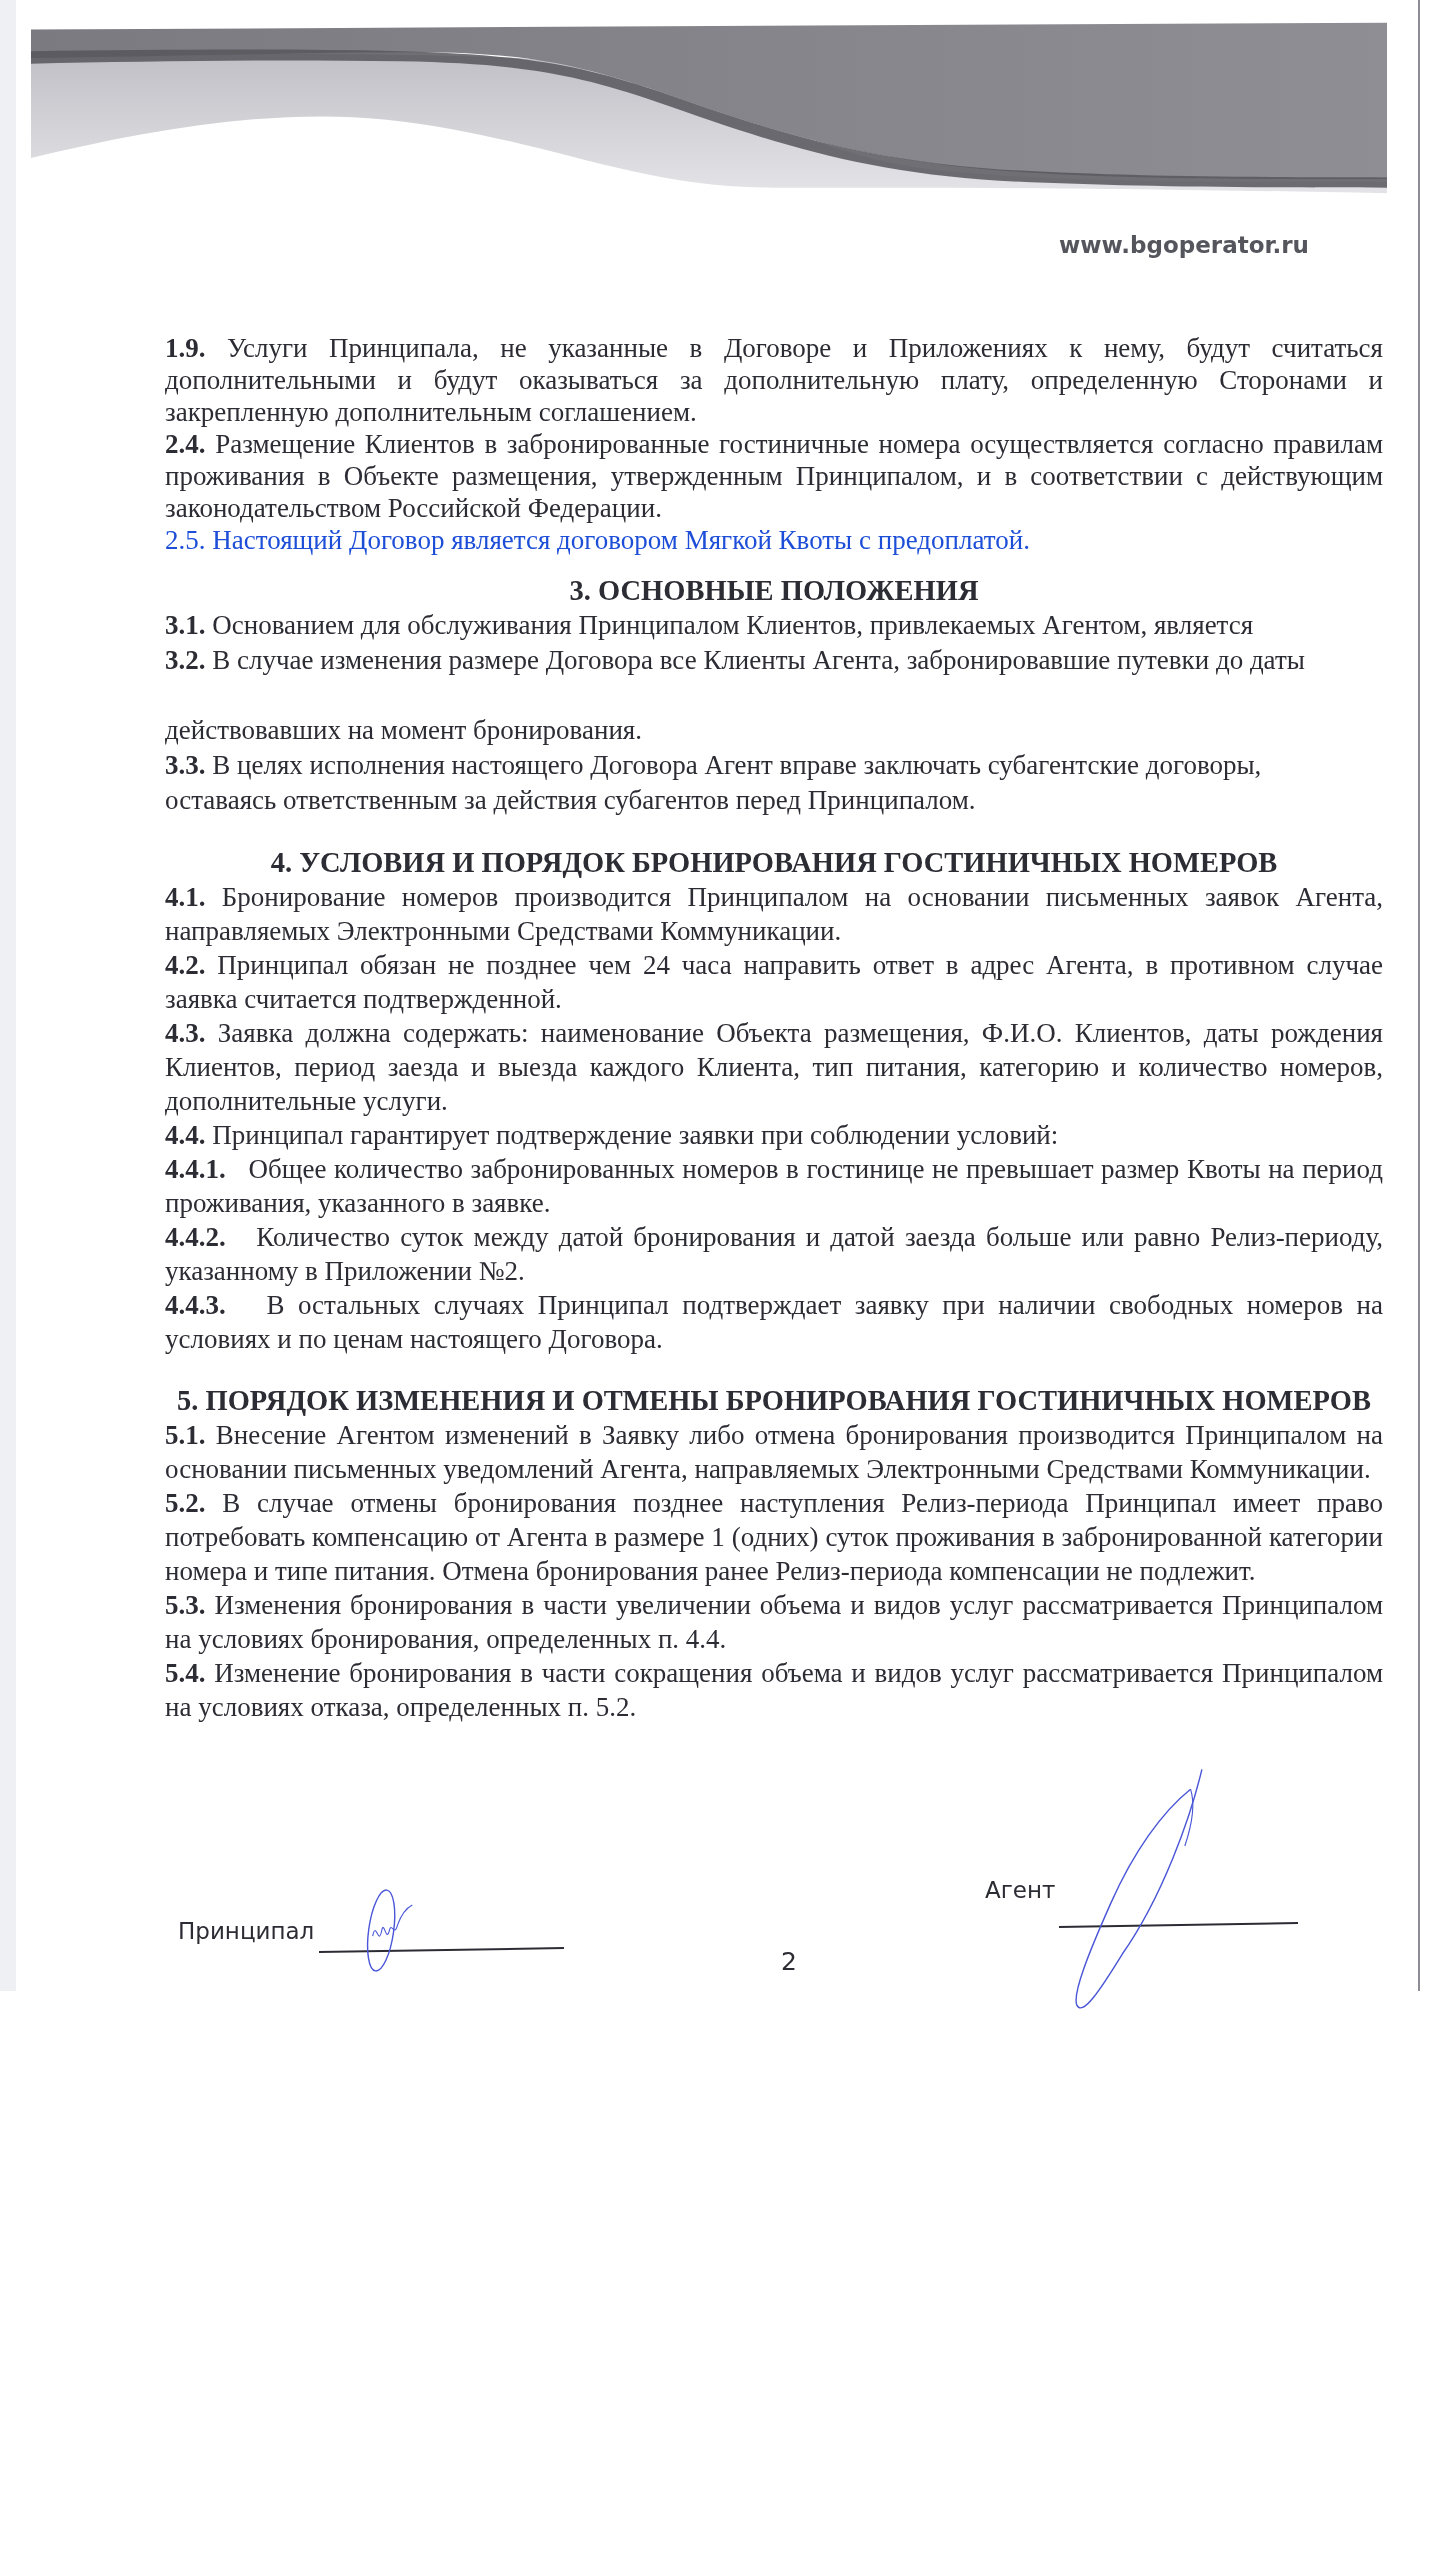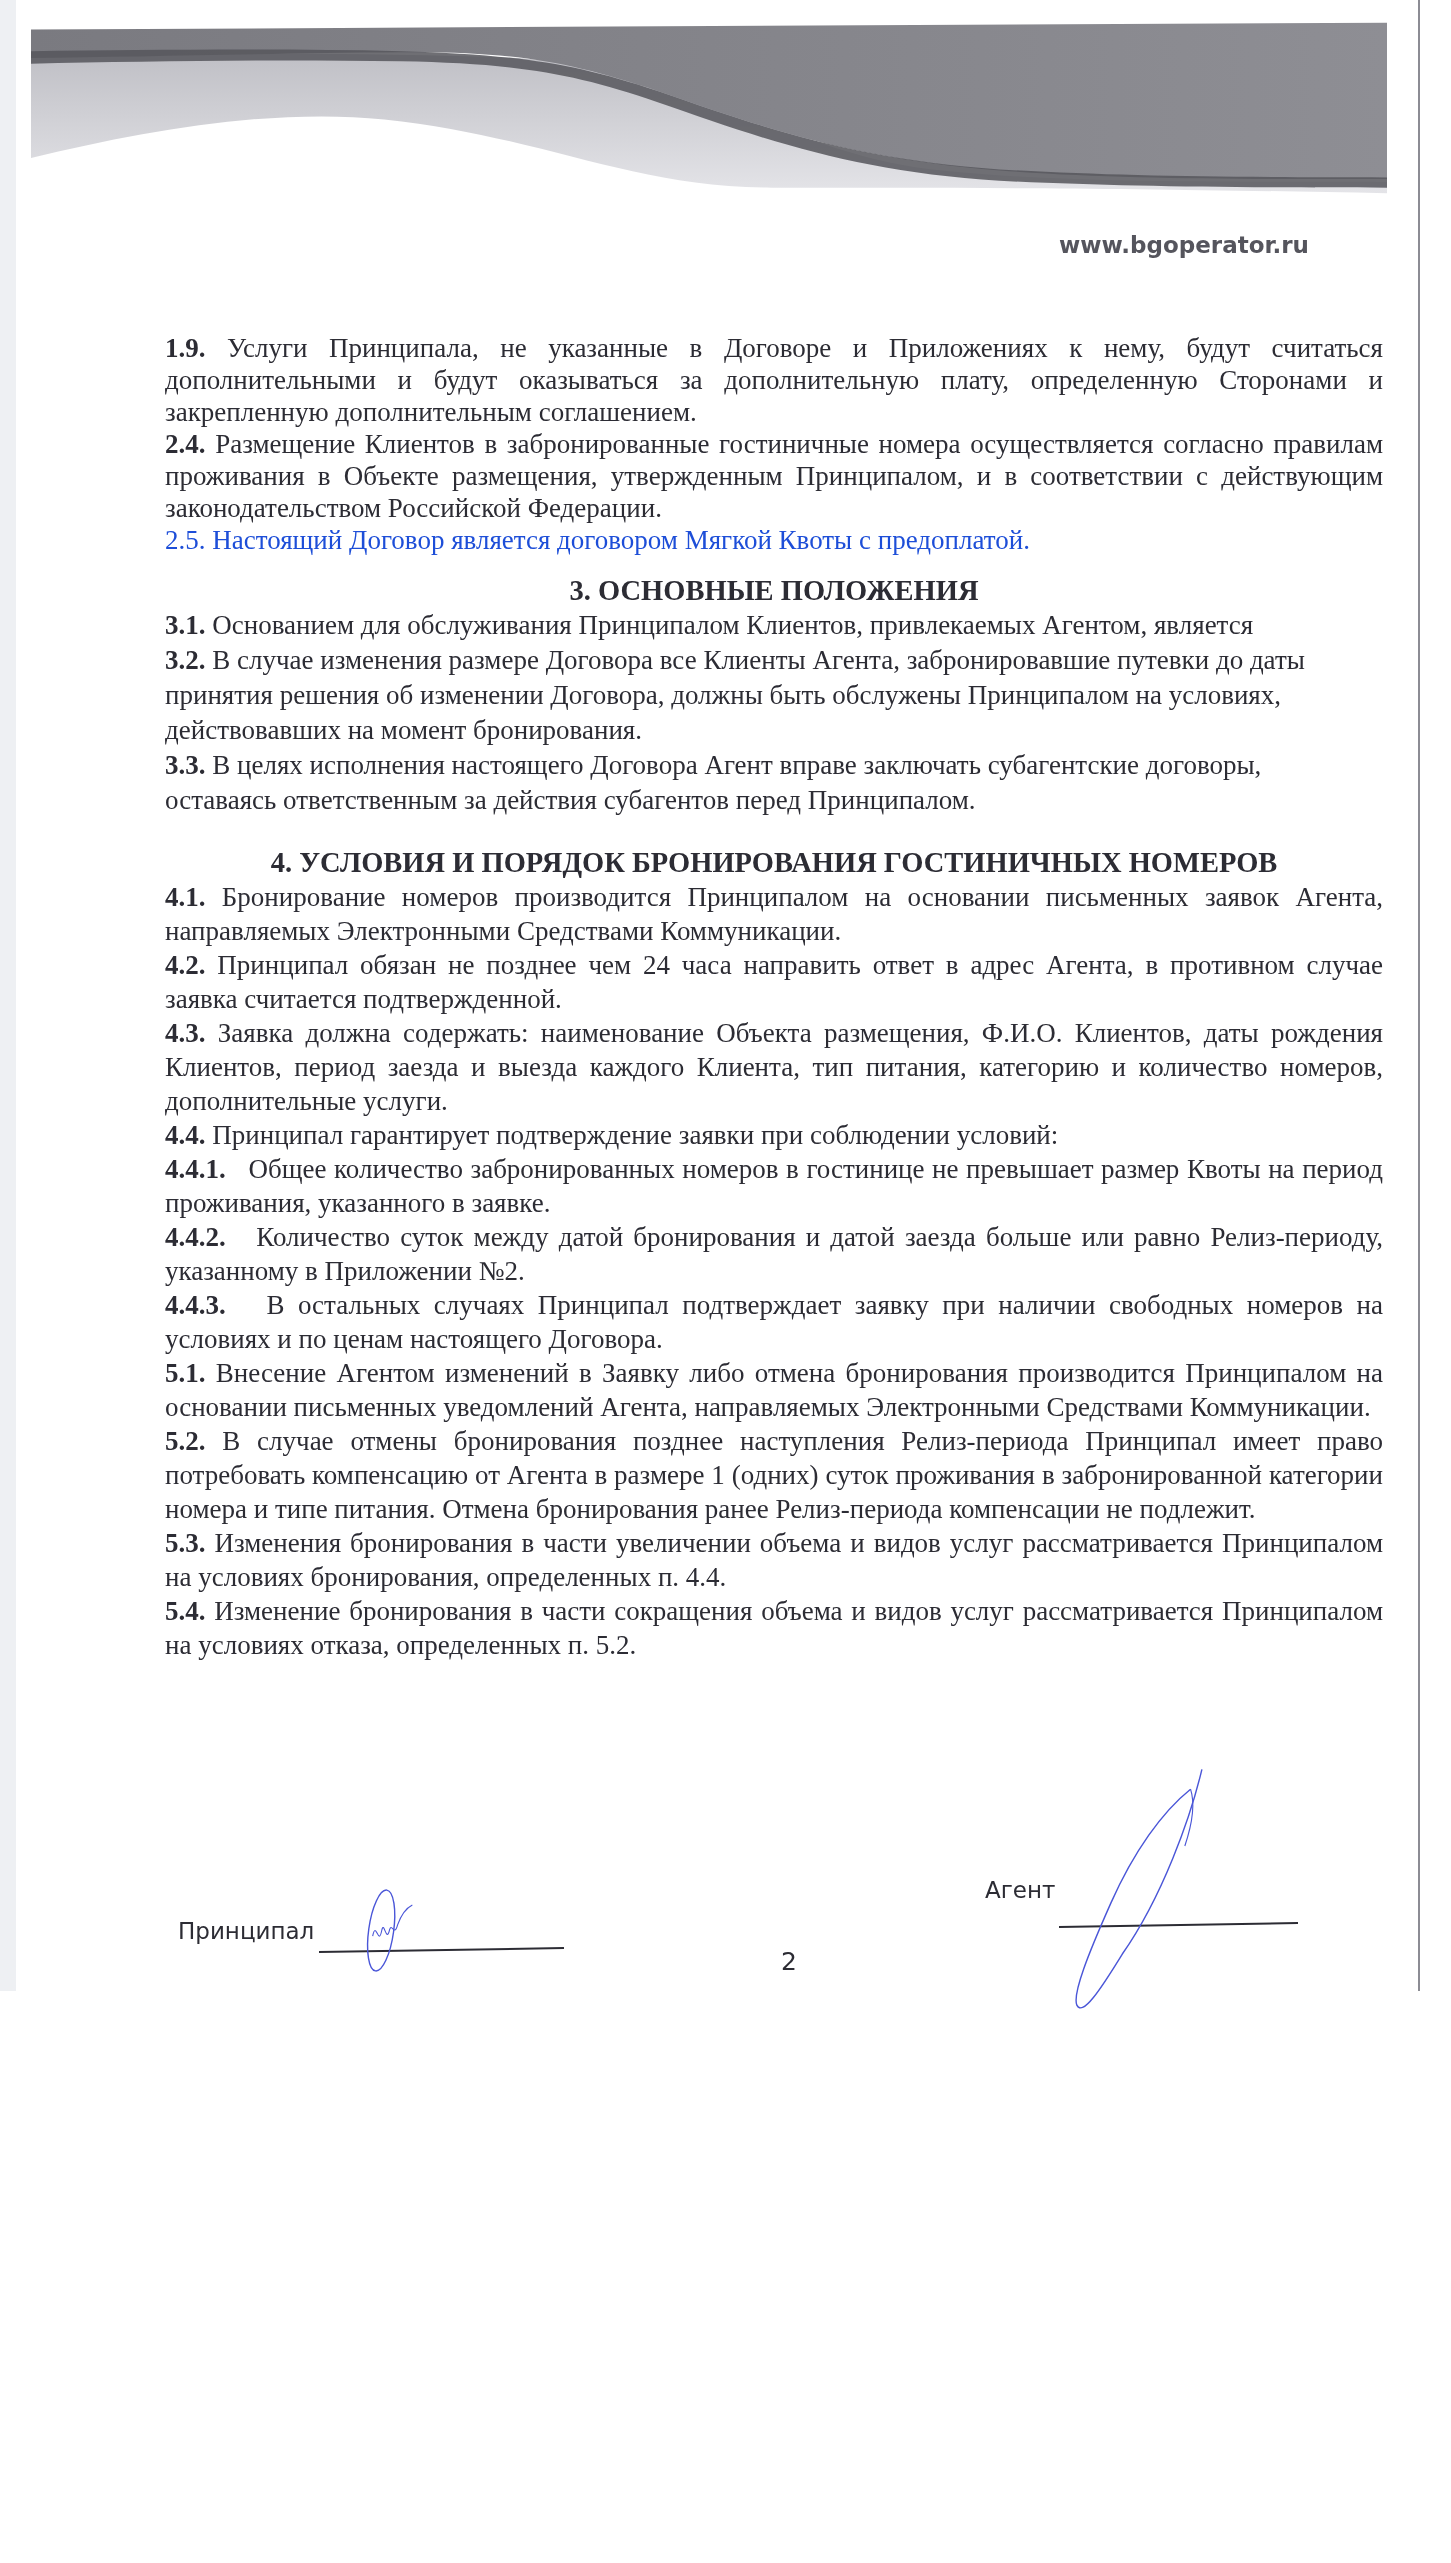--- a/index.html
+++ b/index.html
@@ -65,36 +65,37 @@
   <div class="content">
     <div class="sec2">
       <p class="p"><span class="num">1.9.</span> <span>Услуги Принципала, не указанные в Договоре и Приложениях к нему, будут считаться дополнительными и будут оказываться за дополнительную плату, определенную Сторонами и закрепленную дополнительным соглашением.</span></p>
       <p class="p"><span class="num">2.4.</span> <span>Размещение Клиентов в забронированные гостиничные номера осуществляется согласно правилам проживания в Объекте размещения, утвержденным Принципалом, и в соответствии с действующим законодательством Российской Федерации.</span></p>
       <p class="p italic"><span>2.5.</span> <span>Настоящий Договор является договором Мягкой Квоты с предоплатой.</span></p>
     </div>
 
     <div class="sec3">
       <h2 class="h" id="sec3-heading">3. ОСНОВНЫЕ ПОЛОЖЕНИЯ</h2>
       <p class="p"><span class="num">3.1.</span> <span>Основанием для обслуживания Принципалом Клиентов, привлекаемых Агентом, является</span><br></p>
-      <p class="p"><span class="num">3.2.</span> <span>В случае изменения размере Договора все Клиенты Агента, забронировавшие путевки до даты</span><br><span>принятия решения об изменении Договора, должны быть обслужены Принципалом на условиях,</span><br><span>действовавших на момент бронирования.</span></p>
+      <p class="p"><span class="num">3.2.</span> <span>В случае изменения размере Договора все Клиенты Агента, забронировавшие путевки до даты</span><br><br><span>действовавших на момент бронирования.</span></p>
       <p class="p"><span class="num">3.3.</span> <span>В целях исполнения настоящего Договора Агент вправе заключать субагентские договоры,</span><br><span>оставаясь ответственным за действия субагентов перед Принципалом.</span></p>
     </div>
 
     <div class="sec4">
       <h2 class="h" id="sec4-heading">4. УСЛОВИЯ И ПОРЯДОК БРОНИРОВАНИЯ ГОСТИНИЧНЫХ НОМЕРОВ</h2>
       <p class="p"><span class="num">4.1.</span> <span>Бронирование номеров производится Принципалом на основании письменных заявок Агента, направляемых Электронными Средствами Коммуникации.</span></p>
       <p class="p"><span class="num">4.2.</span> <span>Принципал обязан не позднее чем 24 часа направить ответ в адрес Агента, в противном случае заявка считается подтвержденной.</span></p>
       <p class="p"><span class="num">4.3.</span> <span>Заявка должна содержать: наименование Объекта размещения, Ф.И.О. Клиентов, даты рождения Клиентов, период заезда и выезда каждого Клиента, тип питания, категорию и количество номеров, дополнительные услуги.</span></p>
       <p class="p"><span class="num">4.4.</span> <span>Принципал гарантирует подтверждение заявки при соблюдении условий:</span></p>
       <p class="p"><span class="num">4.4.1.</span>&nbsp;&nbsp; <span>Общее количество забронированных номеров в гостинице не превышает размер Квоты на период проживания, указанного в заявке.</span></p>
       <p class="p"><span class="num">4.4.2.</span>&nbsp;&nbsp; <span>Количество суток между датой бронирования и датой заезда больше или равно Релиз-периоду, указанному в Приложении №2.</span></p>
       <p class="p"><span class="num">4.4.3.</span>&nbsp;&nbsp; <span>В остальных случаях Принципал подтверждает заявку при наличии свободных номеров на условиях и по ценам настоящего Договора.</span></p>
     </div>
 
     <div class="sec5">
+      <h2 class="h" id="sec5-heading">5. ПОРЯДОК ИЗМЕНЕНИЯ И ОТМЕНЫ БРОНИРОВАНИЯ ГОСТИНИЧНЫХ НОМЕРОВ</h2>
       <p class="p"><span class="num">5.1.</span> <span>Внесение Агентом изменений в Заявку либо отмена бронирования производится Принципалом на основании письменных уведомлений Агента, направляемых Электронными Средствами Коммуникации.</span></p>
       <p class="p"><span class="num">5.2.</span> <span>В случае отмены бронирования позднее наступления Релиз-периода Принципал имеет право потребовать компенсацию от Агента в размере 1 (одних) суток проживания в забронированной категории номера и типе питания. Отмена бронирования ранее Релиз-периода компенсации не подлежит.</span></p>
       <p class="p"><span class="num">5.3.</span> <span>Изменения бронирования в части увеличении объема и видов услуг рассматривается Принципалом на условиях бронирования, определенных п. 4.4.</span></p>
       <p class="p"><span class="num">5.4.</span> <span>Изменение бронирования в части сокращения объема и видов услуг рассматривается Принципалом на условиях отказа, определенных п. 5.2.</span></p>
     </div>
   </div>
 
   <div class="sig-label" style="left:178px; top:1918px;">Принципал</div>
   <div class="sig-line" style="left:319px; top:1949px; width:245px; transform:rotate(-0.9deg);"></div>
   <svg class="signature" style="left:350px; top:1885px; width:85px; height:91px;" viewBox="0 0 150 160">

